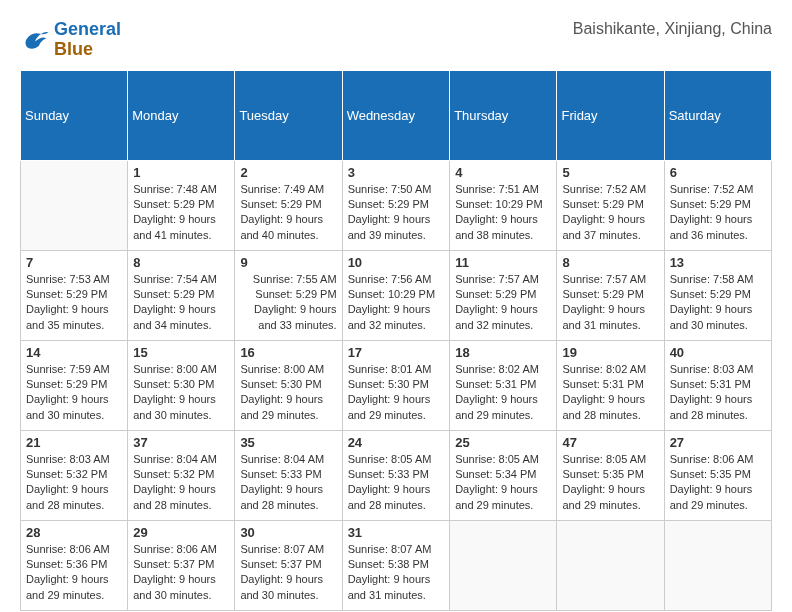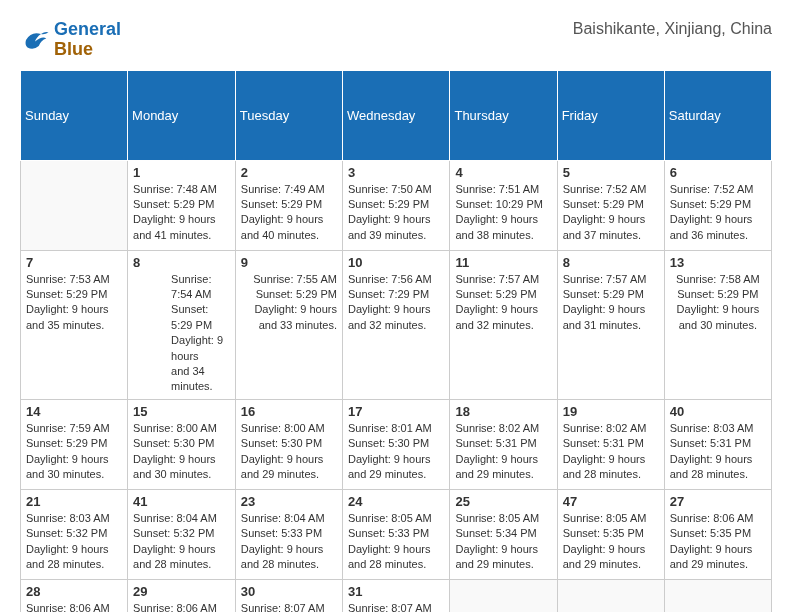--- a/index.html
+++ b/index.html
@@ -160,56 +160,56 @@
       <tr>
         <td>
           <span class="day-num">7</span>
           <div class="day-info" style="white-space: pre-line;">Sunrise: 7:53 AM
 Sunset: 5:29 PM
 Daylight: 9 hours
 and 35 minutes.</div>
         </td>
         <td>
           <span class="day-num">8</span>
-          <div class="day-info" style="white-space: pre-line; margin-left: 38px;">Sunrise: 7:54 AM
+          <div class="day-info" style="white-space: pre-line;">Sunrise: 7:54 AM
 Sunset: 5:29 PM
 Daylight: 9 hours
 and 34 minutes.</div>
         </td>
         <td>
           <span class="day-num">9</span>
           <div class="day-info" style="white-space: pre-line; text-align: right;">Sunrise: 7:55 AM
 Sunset: 5:29 PM
 Daylight: 9 hours
 and 33 minutes.</div>
         </td>
         <td>
           <span class="day-num">10</span>
           <div class="day-info" style="white-space: pre-line;">Sunrise: 7:56 AM
-Sunset: 7:29 PM
+Sunset: 10:29 PM
 Daylight: 9 hours
 and 32 minutes.</div>
         </td>
         <td>
           <span class="day-num">11</span>
           <div class="day-info" style="white-space: pre-line;">Sunrise: 7:57 AM
 Sunset: 5:29 PM
 Daylight: 9 hours
 and 32 minutes.</div>
         </td>
         <td>
           <span class="day-num">8</span>
           <div class="day-info" style="white-space: pre-line;">Sunrise: 7:57 AM
 Sunset: 5:29 PM
 Daylight: 9 hours
 and 31 minutes.</div>
         </td>
         <td>
           <span class="day-num">13</span>
-          <div class="day-info" style="white-space: pre-line; text-align: center;">Sunrise: 7:58 AM
+          <div class="day-info" style="white-space: pre-line;">Sunrise: 7:58 AM
 Sunset: 5:29 PM
 Daylight: 9 hours
 and 30 minutes.</div>
         </td>
       </tr>
       <tr>
         <td>
           <span class="day-num">14</span>
           <div class="day-info" style="white-space: pre-line;">Sunrise: 7:59 AM
 Sunset: 5:29 PM
@@ -261,28 +261,28 @@
       </tr>
       <tr>
         <td>
           <span class="day-num">21</span>
           <div class="day-info" style="white-space: pre-line;">Sunrise: 8:03 AM
 Sunset: 5:32 PM
 Daylight: 9 hours
 and 28 minutes.</div>
         </td>
         <td>
-          <span class="day-num">41</span>
+          <span class="day-num">37</span>
           <div class="day-info" style="white-space: pre-line;">Sunrise: 8:04 AM
 Sunset: 5:32 PM
 Daylight: 9 hours
 and 28 minutes.</div>
         </td>
         <td>
-          <span class="day-num">23</span>
+          <span class="day-num">35</span>
           <div class="day-info" style="white-space: pre-line;">Sunrise: 8:04 AM
 Sunset: 5:33 PM
 Daylight: 9 hours
 and 28 minutes.</div>
         </td>
         <td>
           <span class="day-num">24</span>
           <div class="day-info" style="white-space: pre-line;">Sunrise: 8:05 AM
 Sunset: 5:33 PM
 Daylight: 9 hours

